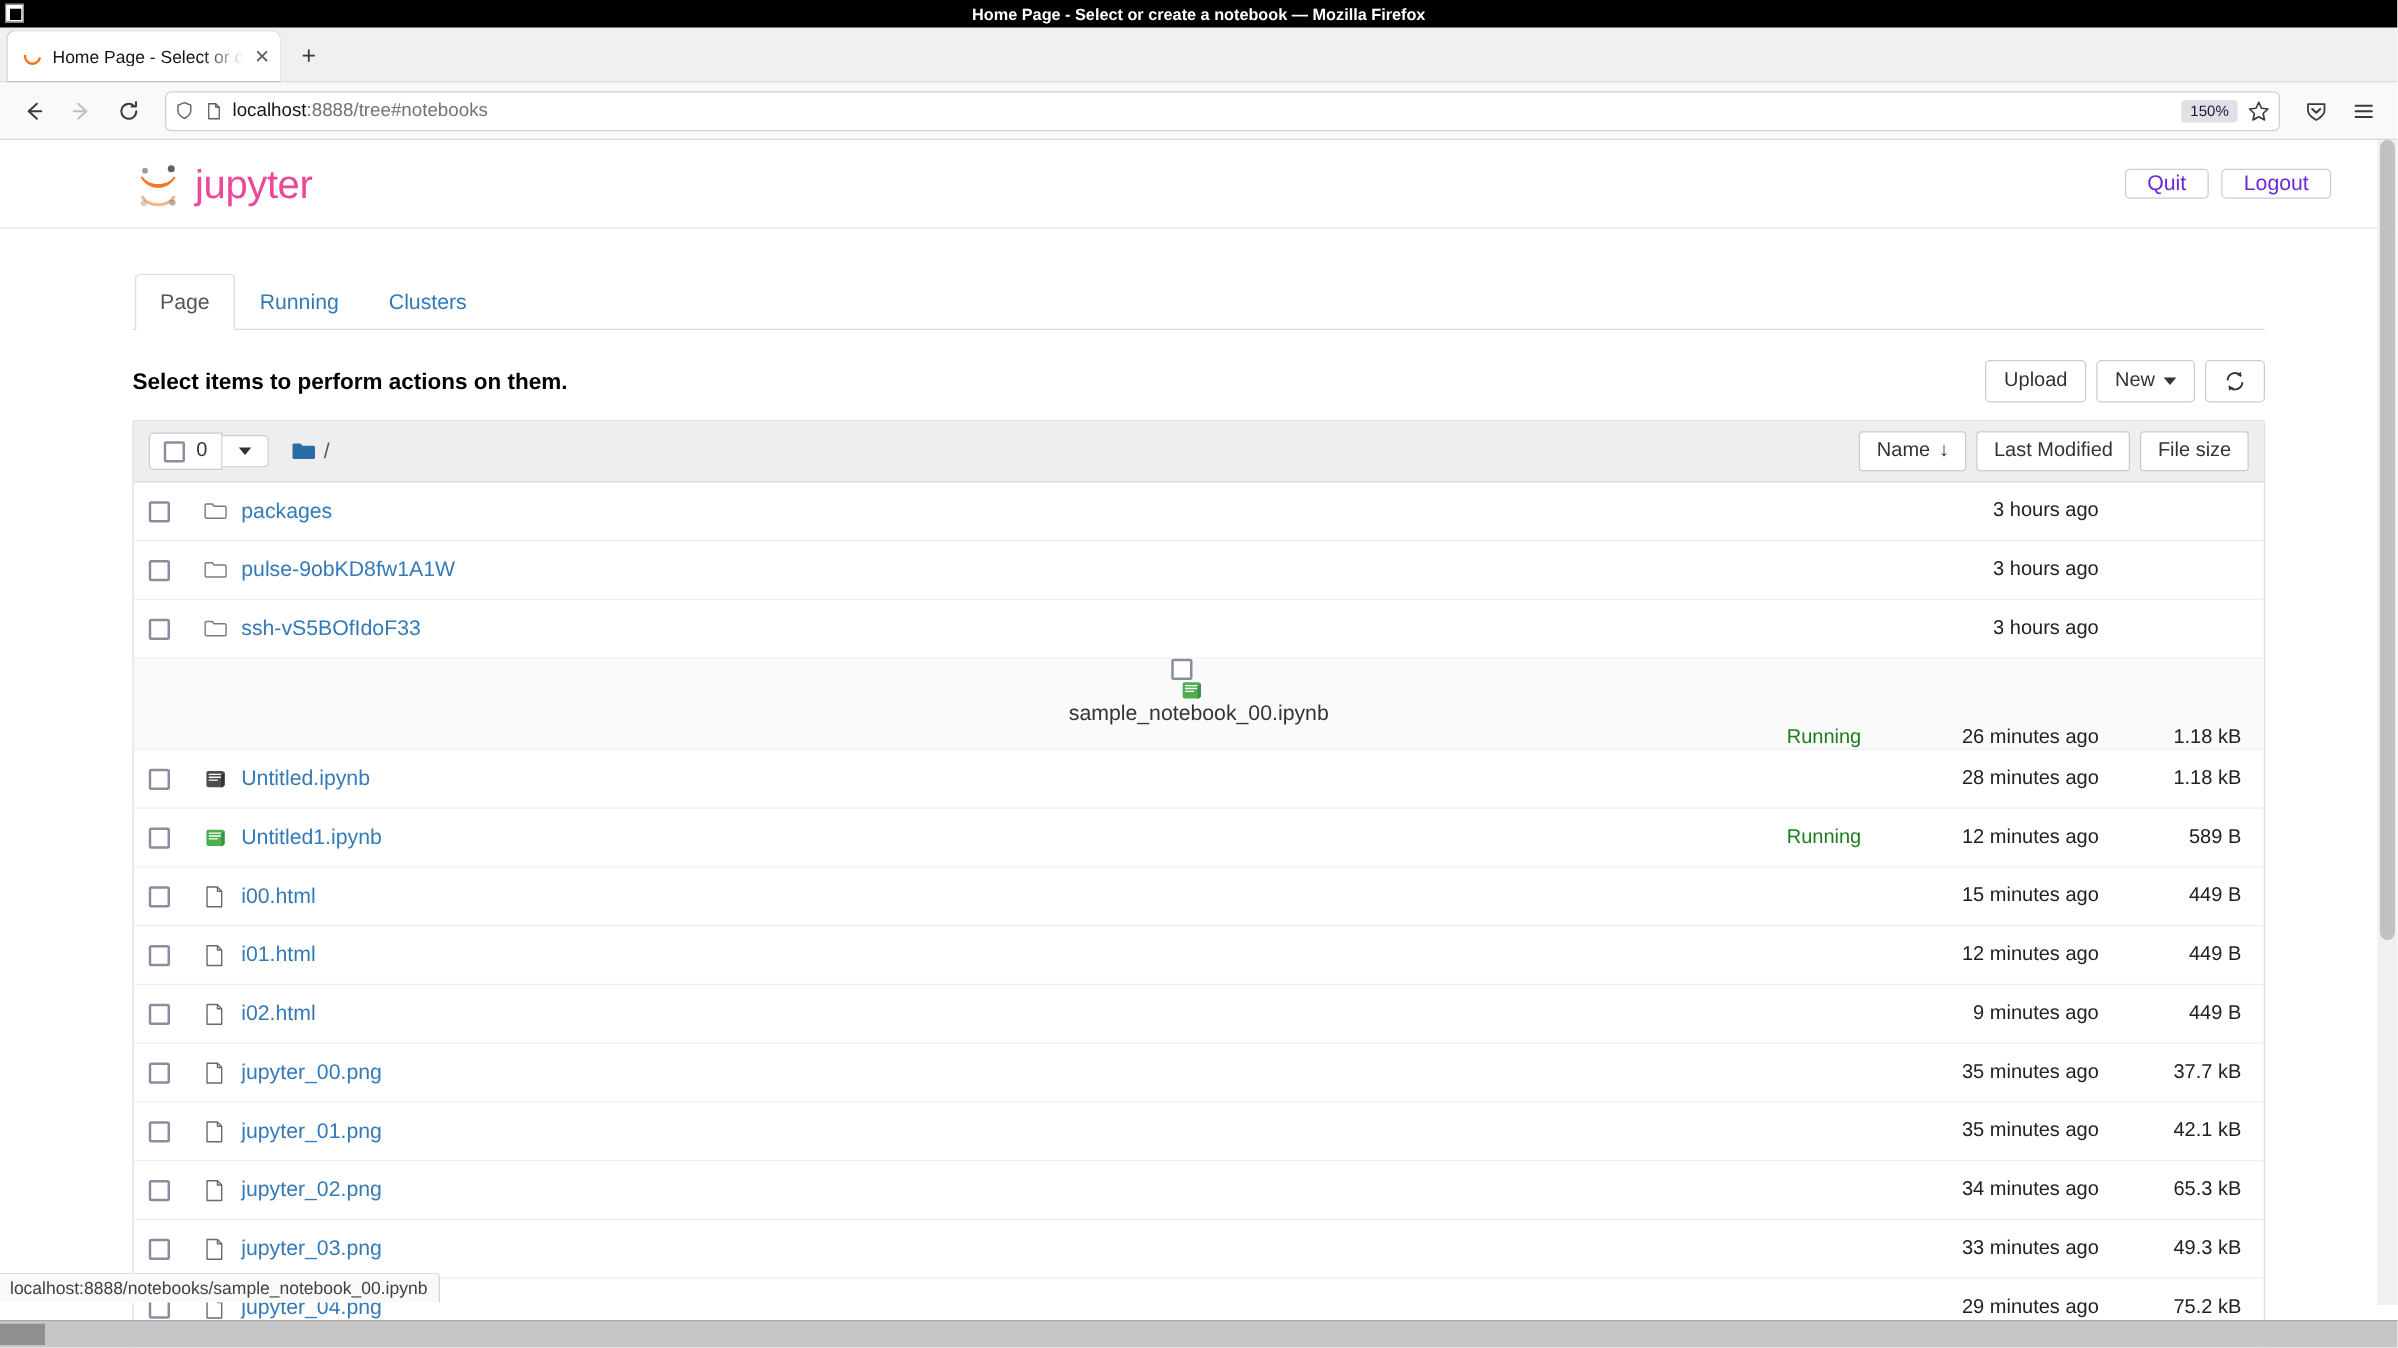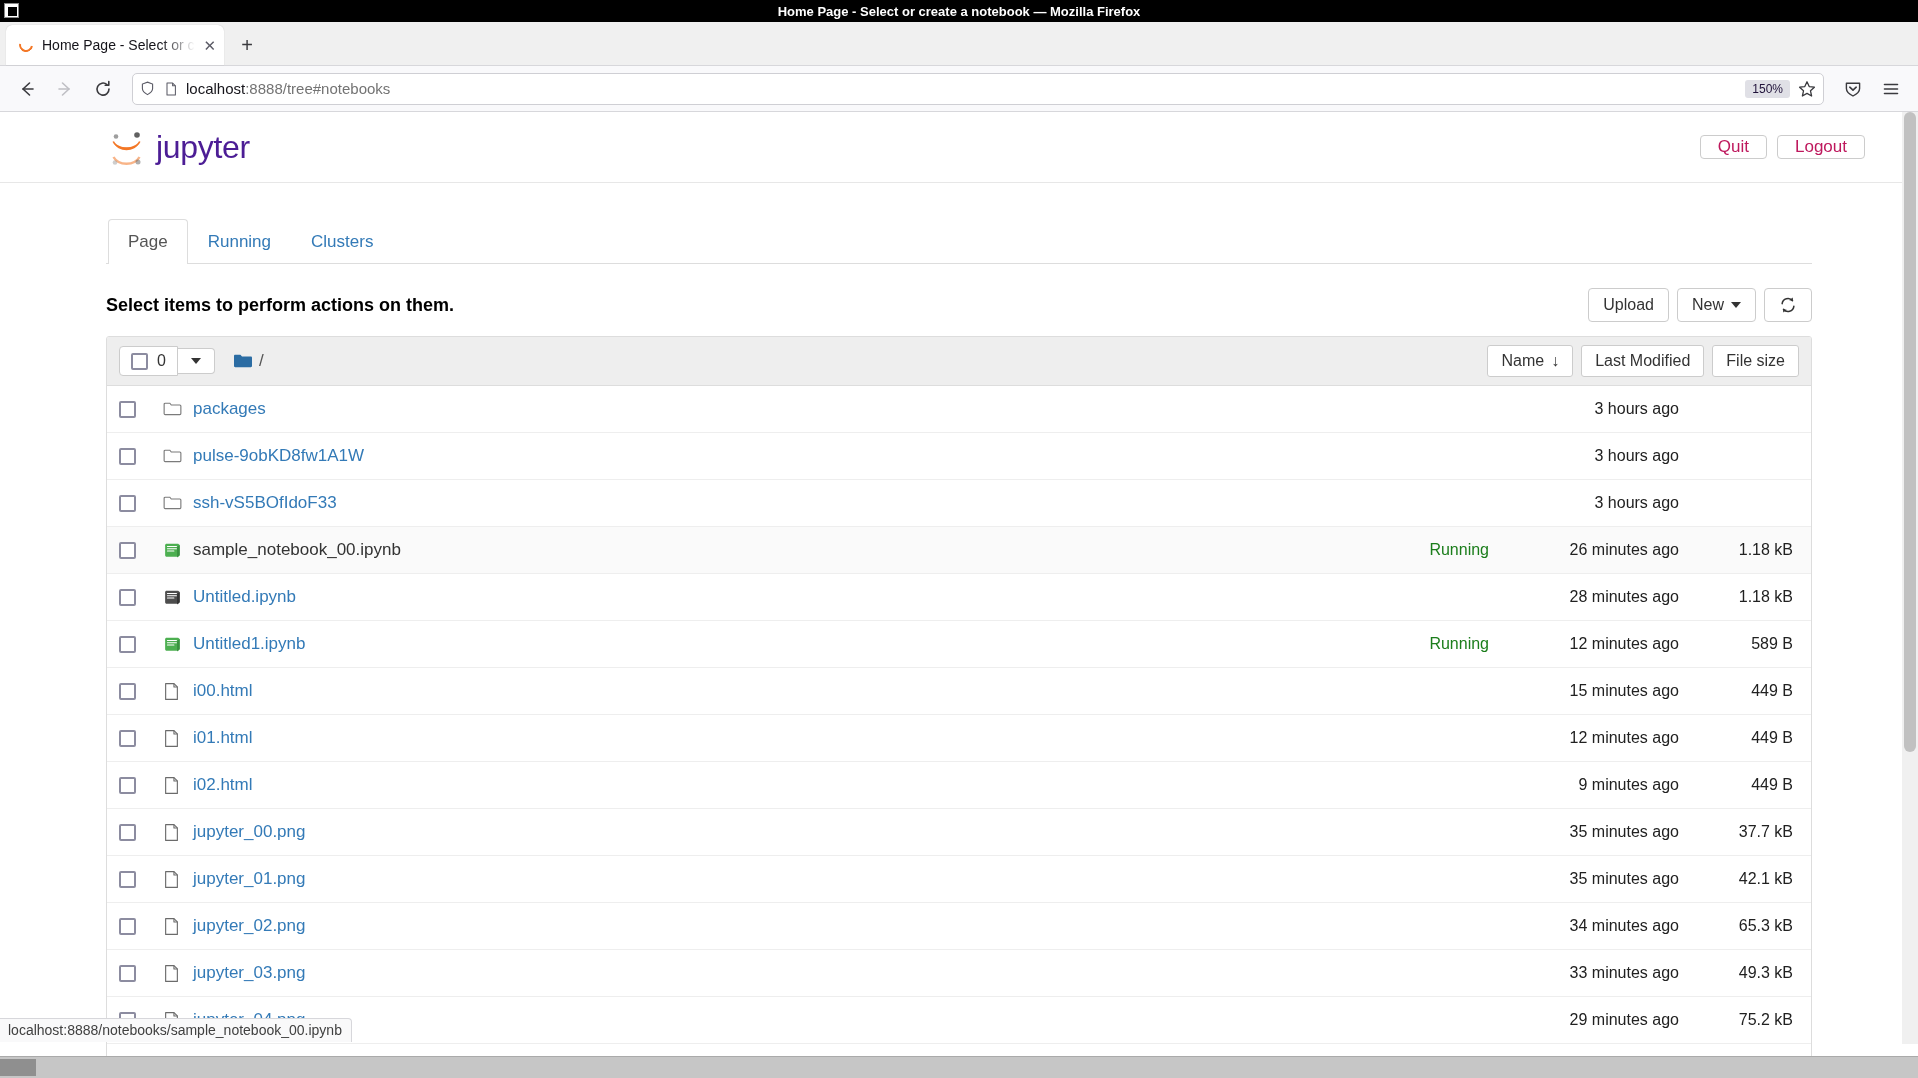--- a/index.html
+++ b/index.html
@@ -86,25 +86,25 @@
   .icon-svg { display: block; }
 
   
   .jp-header {
     height: 71px; border-bottom: 1px solid #e7e7e7;
     display: flex; align-items: center;
     padding: 0 53px 0 106px; background: #fff;
   }
   .jp-logo { display: flex; align-items: center; gap: 9px; }
   .jp-logo-mark { width: 41px; height: 41px; position: relative; }
-  .jp-logo-text { font-size: 32px; color: #4c1d95; letter-spacing: -.3px; }
+  .jp-logo-text { font-size: 32px; color: #ec4899; letter-spacing: -.3px; }
   .jp-header-spacer { flex: 1; }
   .jp-btn {
     border: 1px solid #ccc; border-radius: 4px; background: #fff;
-    font-size: 17px; color: #be185d; padding: 0 17px; margin-left: 10px;
+    font-size: 17px; color: #6d28d9; padding: 0 17px; margin-left: 10px;
     font-family: inherit; line-height: 1.25;
   }
 
   
   .jp-body { padding: 0 106px; background: #fff; }
   .jp-tabs {
     display: flex; border-bottom: 1px solid #ddd;
     margin-top: 36px; padding-left: 2px;
   }
   .jp-tab {
@@ -162,21 +162,21 @@
     border: 1px solid #ccc; border-radius: 3px; background: #fff;
     font-size: 16px; color: #333; padding: 6px 13px; margin-left: 8px;
     font-family: inherit; display: flex; align-items: center; gap: 7px;
   }
 
   .fl-row {
     display: flex; align-items: center; min-height: 47px;
     border-bottom: 1px solid #eee; padding: 0 12px;
   }
   .fl-row:last-child { border-bottom: none; }
-  .fl-row.hovered { background: #fafafa; }
+  .fl-row.hovered { background: #fafafa; flex-direction: column; }
   .fl-check { width: 44px; display: flex; align-items: center; }
   .fl-icon { width: 30px; display: flex; align-items: center; }
   .fl-name { font-size: 17px; color: #337ab7; }
   .fl-name.plain { color: #333; }
   .fl-right { margin-left: auto; display: flex; }
   .fl-running {
     font-size: 16px; color: #1b7d1b; width: 150px; text-align: right;
   }
   .fl-mod {
     font-size: 16px; color: #212121; width: 190px; text-align: right;

